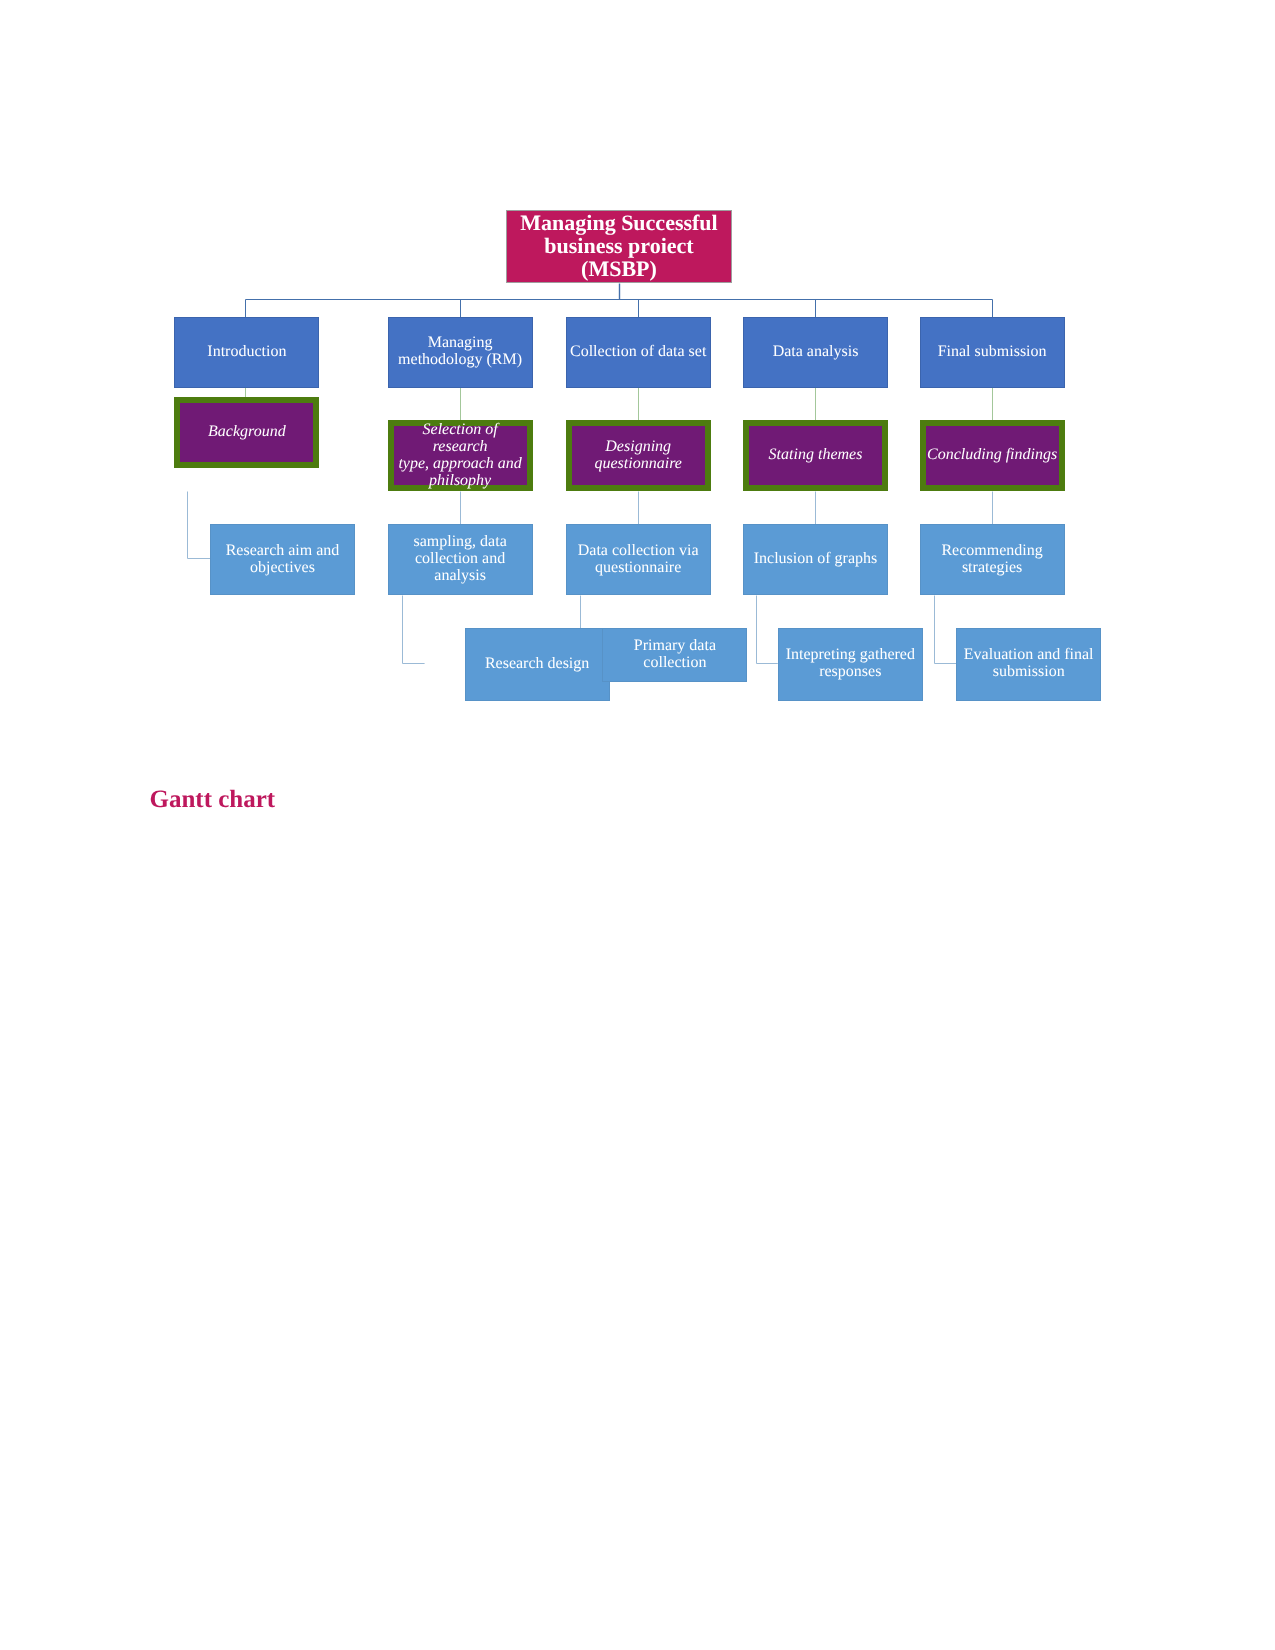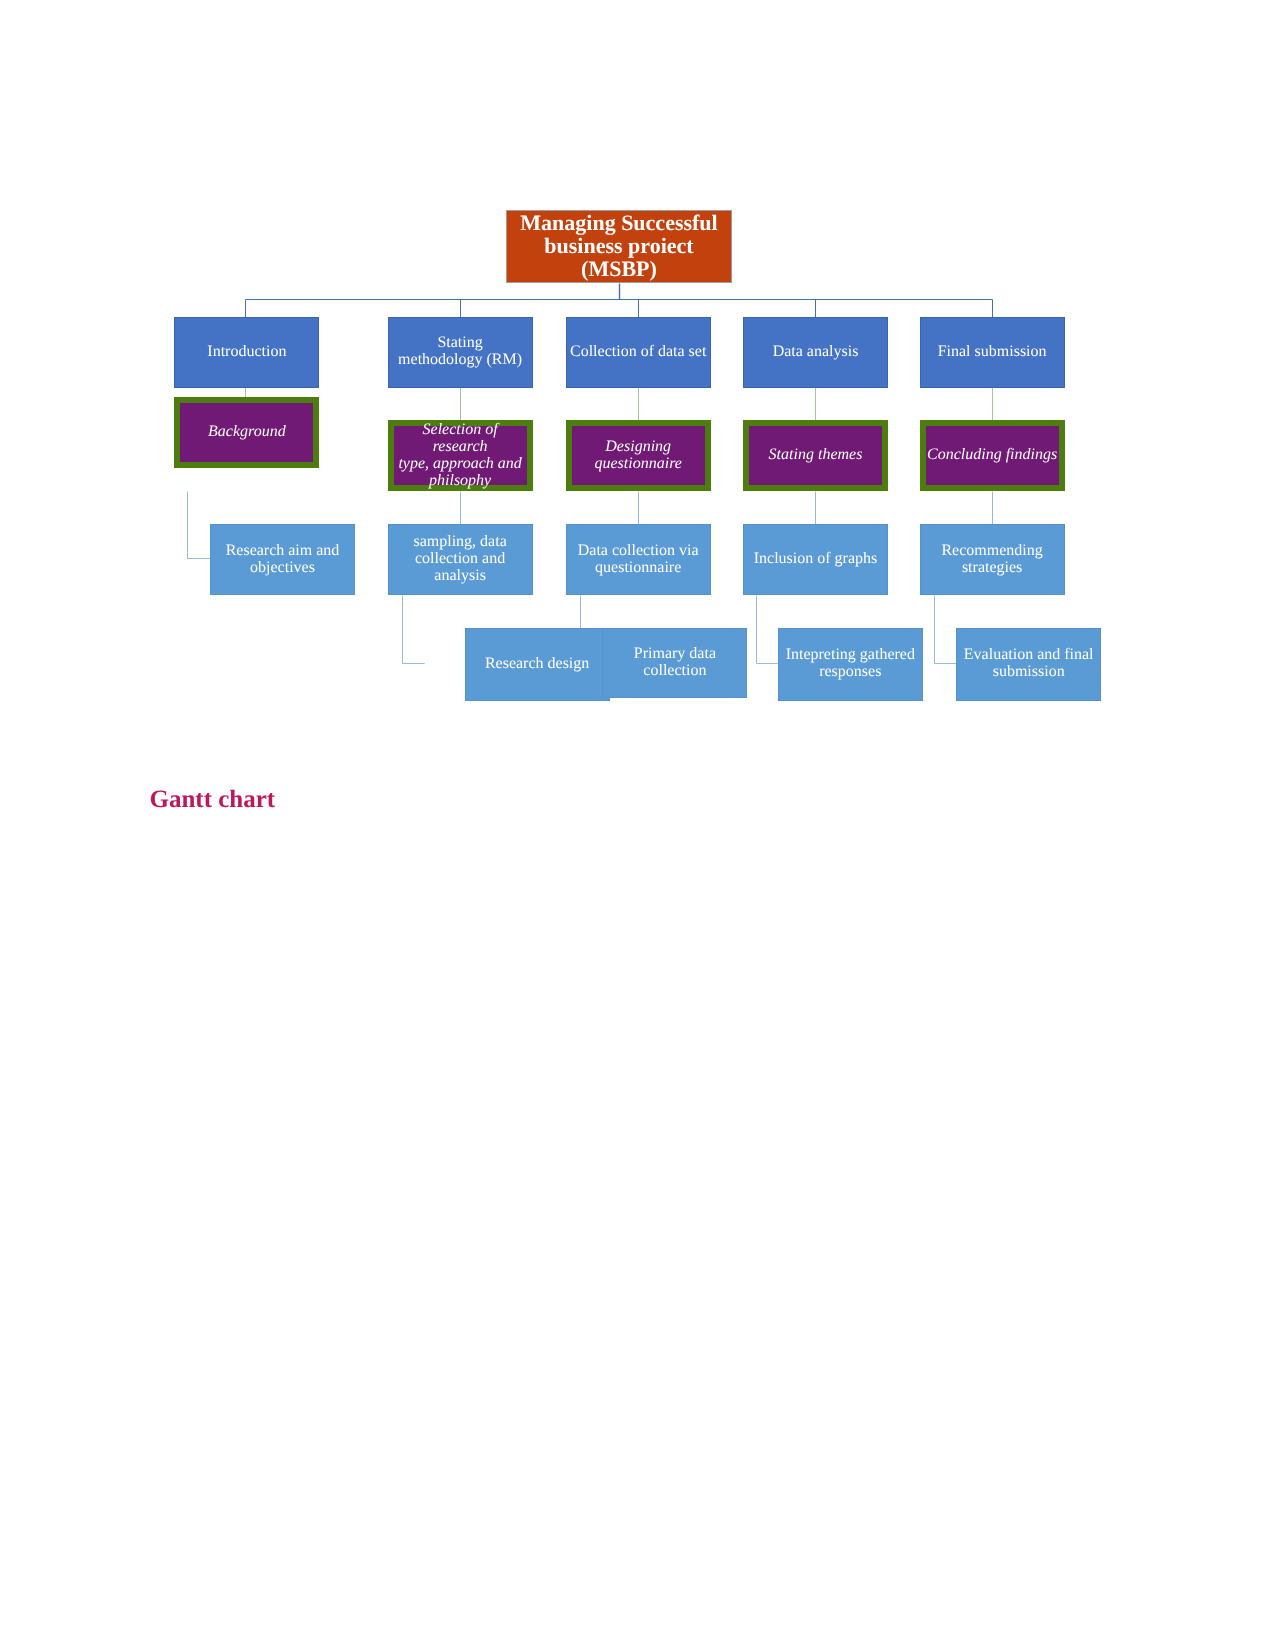--- a/index.html
+++ b/index.html
@@ -28,21 +28,21 @@
     box-sizing:border-box;
     display:flex; align-items:center; justify-content:center;
     text-align:center;
     color:#ffffff;
     line-height:17px;
     white-space:pre-line;
     font-size:16px;
   }
   .node > span { position:relative; top:-1px; display:block; }
   .n-title {
-    background:#c2410c; border:1px solid #9e9e9e;
+    background:#be185d; border:1px solid #9e9e9e;
     font-weight:bold; font-size:22px; line-height:23.3px;
   }
   .n-l1 { background:#4472c4; border:1px solid #3b64ad; }
   .n-l2 { background:#701a75; border:6px solid #4d7c0f;font-style:italic; }
   .n-l3 { background:#5b9bd5; border:1px solid #5792c7; }
   .n-l4 { background:#5b9bd5; border:1px solid #5792c7; }
   .gantt-heading {
     position:absolute;
     left:149.5px; top:785.8px;
     font-family:"Liberation Serif", serif;
@@ -86,21 +86,21 @@
       <path d="M934.5 595.5 V663.5 H956.2" stroke="#9bbad6" stroke-width="1" fill="none"></path>
     </svg>
 
     <div class="node n-title" style="left: 506px; top: 210px; width: 226px; height: 73px;">
       <span>Managing Successful
 business proiect
 (MSBP)</span>
     </div>
 
     <div class="node n-l1" style="left: 174.4px; top: 316.8px; width: 145px; height: 70.8px;"><span>Introduction</span></div>
-    <div class="node n-l1" style="left: 387.6px; top: 316.8px; width: 145px; height: 70.8px;"><span>Stating
+    <div class="node n-l1" style="left: 387.6px; top: 316.8px; width: 145px; height: 70.8px;"><span>Managing
 methodology (RM)</span></div>
     <div class="node n-l1" style="left: 565.7px; top: 316.8px; width: 145px; height: 70.8px;"><span>Collection of data set</span></div>
     <div class="node n-l1" style="left: 743px; top: 316.8px; width: 145px; height: 70.8px;"><span>Data analysis</span></div>
     <div class="node n-l1" style="left: 919.6px; top: 316.8px; width: 145px; height: 70.8px;"><span>Final submission</span></div>
 
     <div class="node n-l2" style="left: 174.4px; top: 397px; width: 145px; height: 71.2px;"><span>Background</span></div>
     <div class="node n-l2" style="left: 387.6px; top: 420px; width: 145px; height: 71.2px;"><span>Selection of research
 type, approach and
 philsophy</span></div>
     <div class="node n-l2" style="left: 565.7px; top: 420px; width: 145px; height: 71.2px;"><span>Designing
@@ -113,21 +113,21 @@
     <div class="node n-l3" style="left: 387.6px; top: 524px; width: 145px; height: 71.2px;"><span>sampling, data
 collection and
 analysis</span></div>
     <div class="node n-l3" style="left: 565.7px; top: 524px; width: 145px; height: 71.2px;"><span>Data collection via
 questionnaire</span></div>
     <div class="node n-l3" style="left: 743px; top: 524px; width: 145px; height: 71.2px;"><span>Inclusion of graphs</span></div>
     <div class="node n-l3" style="left: 919.6px; top: 524px; width: 145px; height: 71.2px;"><span>Recommending
 strategies</span></div>
 
     <div class="node n-l4" style="left: 424.6px; top: 628px; width: 145px; height: 72.7px; margin-left: 40px;"><span>Research design</span></div>
-    <div class="node n-l4" style="left: 602.4px; top: 628px; width: 145px; height: 70px;"><span>Primary data
+    <div class="node n-l4" style="left: 602.4px; top: 628px; width: 145px; height: 54px;"><span>Primary data
 collection</span></div>
     <div class="node n-l4" style="left: 777.8px; top: 628px; width: 145px; height: 72.7px;"><span>Intepreting gathered
 responses</span></div>
     <div class="node n-l4" style="left: 956.2px; top: 628px; width: 145px; height: 72.7px;"><span>Evaluation and final
 submission</span></div>
 
   </div>
 
   <div class="gantt-heading">Gantt chart</div>
 

